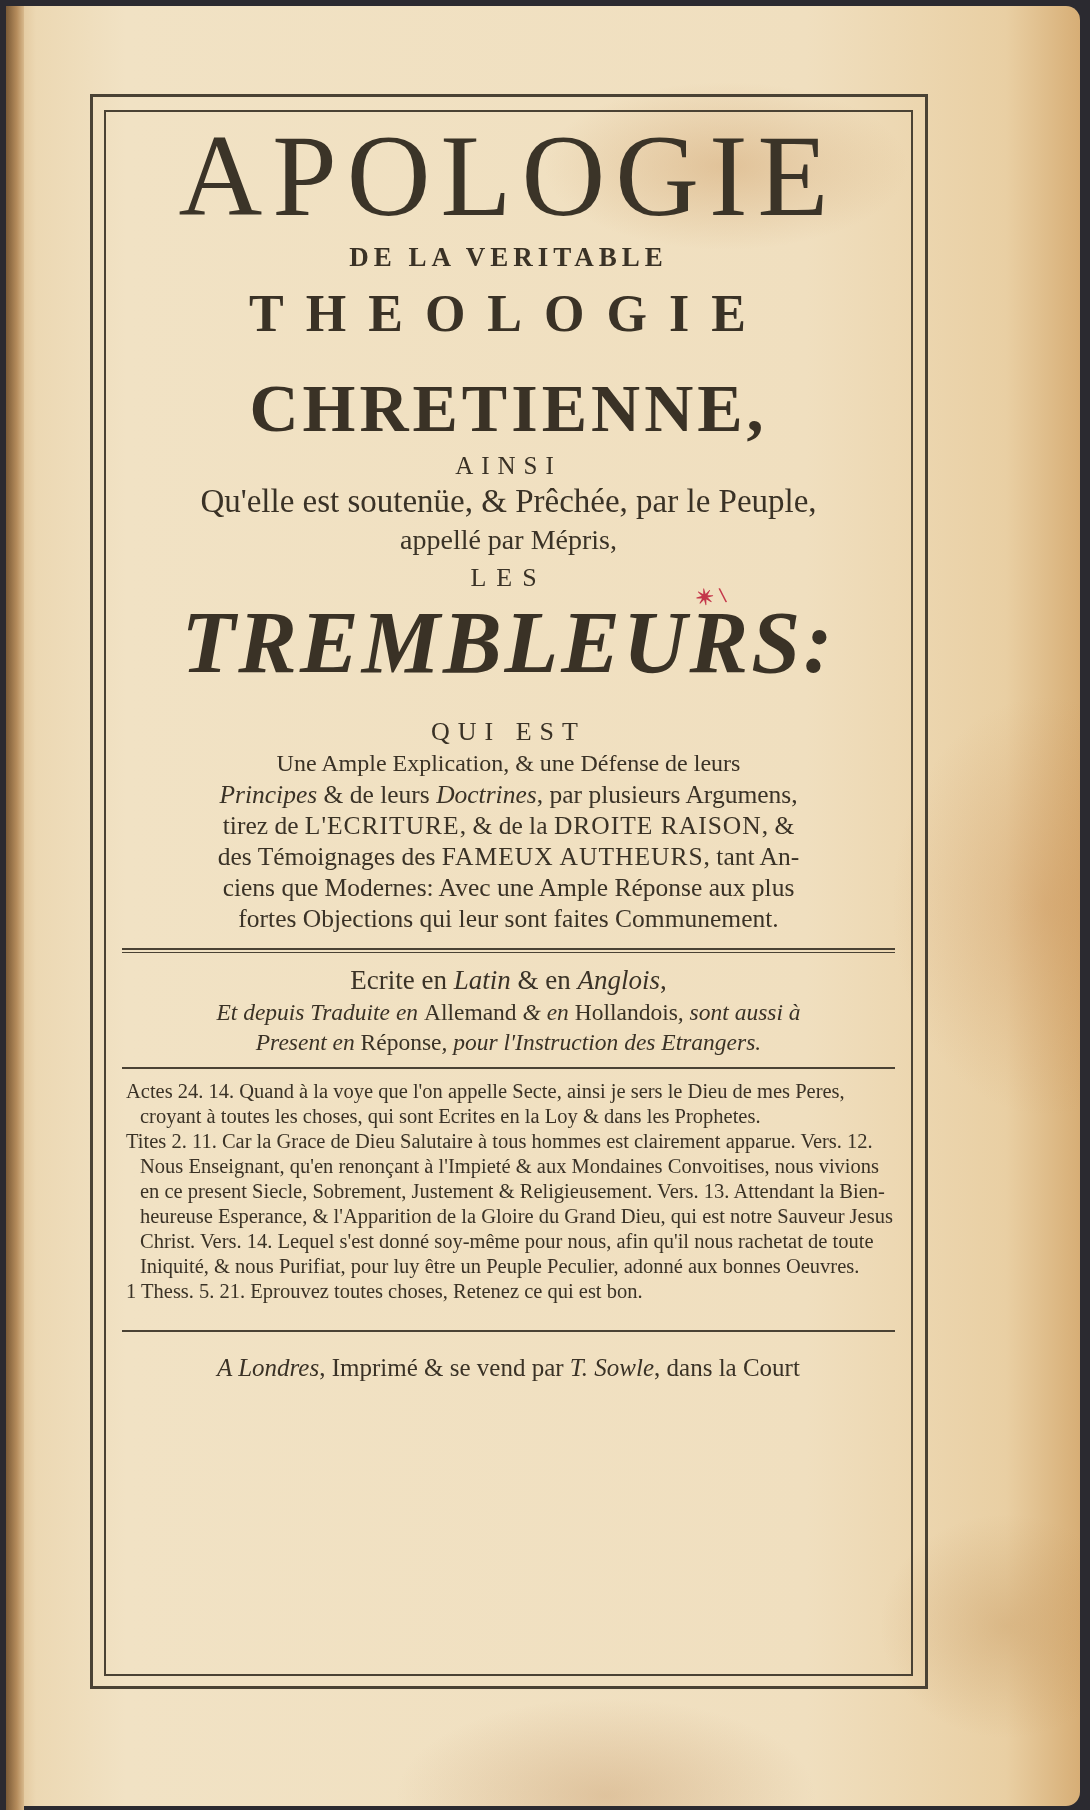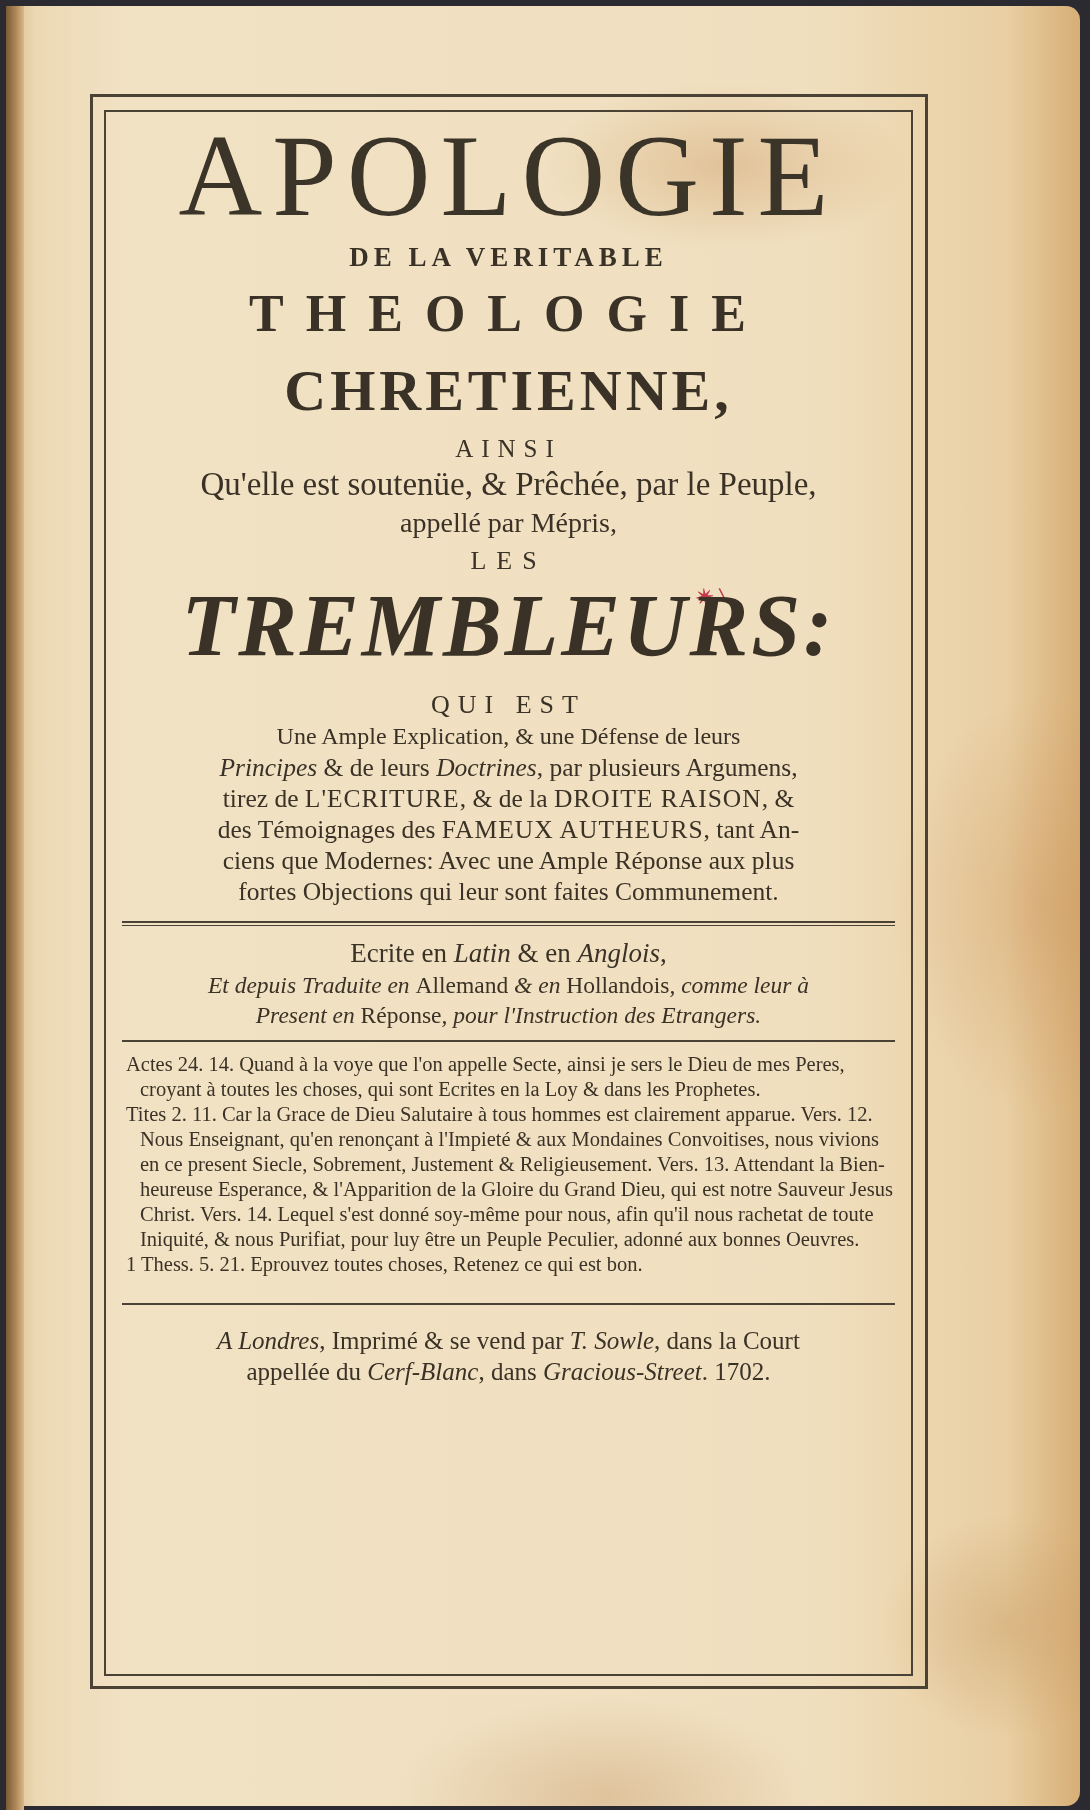--- a/index.html
+++ b/index.html
@@ -31,27 +31,27 @@
     position: absolute; left: 98px; top: 104px; width: 809px; height: 1566px;
     border: 2px solid #4a4234; box-sizing: border-box;
   }
   .content {
     position: absolute; left: 104px; top: 106px; width: 797px;
     text-align: center;
   }
   .t-apologie { font-size: 116px; letter-spacing: 10px; line-height: 112px; margin-top: 8px; color: #3b3428; }
   .t-dela { font-size: 27px; letter-spacing: 5px; font-weight: bold; line-height: 34px; margin-top: 8px; }
   .t-theologie { font-size: 52px; letter-spacing: 22px; font-weight: bold; line-height: 60px; margin-top: 10px; }
-  .t-chretienne { font-size: 58px; letter-spacing: 4px; font-weight: bold; line-height: 88px; margin-top: 3px; }
+  .t-chretienne { font-size: 68px; letter-spacing: 4px; font-weight: bold; line-height: 88px; margin-top: 20px; }
   .t-ainsi { font-size: 25px; letter-spacing: 8px; line-height: 28px; }
   .t-line { font-size: 33px; line-height: 42px; }
   .t-appelle { font-size: 28px; line-height: 36px; }
   .t-les { font-size: 26px; letter-spacing: 10px; line-height: 32px; margin-top: 4px; }
   .t-trembleurs { font-size: 88px; font-style: italic; letter-spacing: 3px; line-height: 98px; font-weight: bold; color: #3a3226; }
-  .t-quiest { font-size: 26px; letter-spacing: 8px; line-height: 32px; margin-top: 14px; }
+  .t-quiest { font-size: 26px; letter-spacing: 8px; line-height: 32px; margin-top: 24px; }
   .t-body { font-size: 25.5px; line-height: 31px; padding: 0 6px; }
   .t-body.first { font-size: 24px; }
   .it { font-style: italic; }
   .caps { letter-spacing: 1px; }
   .rule-double { height: 0; border-top: 2px solid #4a4234; border-bottom: 1px solid #4a4234; padding-top: 2px; margin: 14px 12px 10px; }
   .rule-single { height: 0; border-top: 2px solid #4a4234; margin: 10px 12px; }
   .t-ecrite { font-size: 27px; line-height: 34px; }
   .t-par { font-size: 36px; line-height: 40px; letter-spacing: 6px; }
   .t-trad { font-size: 23.5px; line-height: 30px; }
   .quotes { text-align: left; font-size: 20.5px; line-height: 25px; padding: 0 8px 0 16px; margin-top: 2px; }
@@ -96,39 +96,36 @@
       <div class="t-body">fortes Objections qui leur sont faites Communement.</div>
     </div>
 
     <div class="rule-double"></div>
 
     <div>
       <div class="t-ecrite">
         <span>Ecrite en </span><span class="it">Latin</span><span> &amp; en </span><span class="it">Anglois</span><span>,</span>
       </div>
       <div class="t-trad">
-        <span class="it">Et depuis Traduite en </span><span>Allemand</span><span class="it"> &amp; en </span><span>Hollandois</span><span class="it">, comme leur à</span>
+        <span class="it">Et depuis Traduite en </span><span>Allemand</span><span class="it"> &amp; en </span><span>Hollandois</span><span class="it">, sont aussi à</span>
       </div>
       <div class="t-trad">
         <span class="it">Present en </span><span>Réponse</span><span class="it">, pour l'Instruction des Etrangers.</span>
       </div>
     </div>
 
     <div class="rule-single"></div>
 
     <div class="quotes">
       <div class="q-item">Actes 24. 14. Quand à la voye que l'on appelle Secte, ainsi je sers le Dieu de mes Peres, croyant à toutes les choses, qui sont Ecrites en la Loy &amp; dans les Prophetes.</div>
       <div class="q-item">Tites 2. 11. Car la Grace de Dieu Salutaire à tous hommes est clairement apparue. Vers. 12. Nous Enseignant, qu'en renonçant à l'Impieté &amp; aux Mondaines Convoitises, nous vivions en ce present Siecle, Sobrement, Justement &amp; Religieusement. Vers. 13. Attendant la Bien-heureuse Esperance, &amp; l'Apparition de la Gloire du Grand Dieu, qui est notre Sauveur Jesus Christ. Vers. 14. Lequel s'est donné soy-même pour nous, afin qu'il nous rachetat de toute Iniquité, &amp; nous Purifiat, pour luy être un Peuple Peculier, adonné aux bonnes Oeuvres.</div>
       <div class="q-item">1 Thess. 5. 21. Eprouvez toutes choses, Retenez ce qui est bon.</div>
     </div>
 
     <div class="rule-single" style="margin-top:26px"></div>
 
     <div class="imprint">
       <div>
         <span class="it">A Londres</span><span>, Imprimé &amp; se vend par </span><span class="it">T. Sowle</span><span>, dans la Court</span>
       </div>
-      <div>
-        <span>appellée du </span><span class="it">Cerf-Blanc</span><span>, dans </span><span class="it">Gracious-Street</span><span>. 1702.</span>
-      </div>
     </div>
   </div>
 </div>
 
 </body></html>

